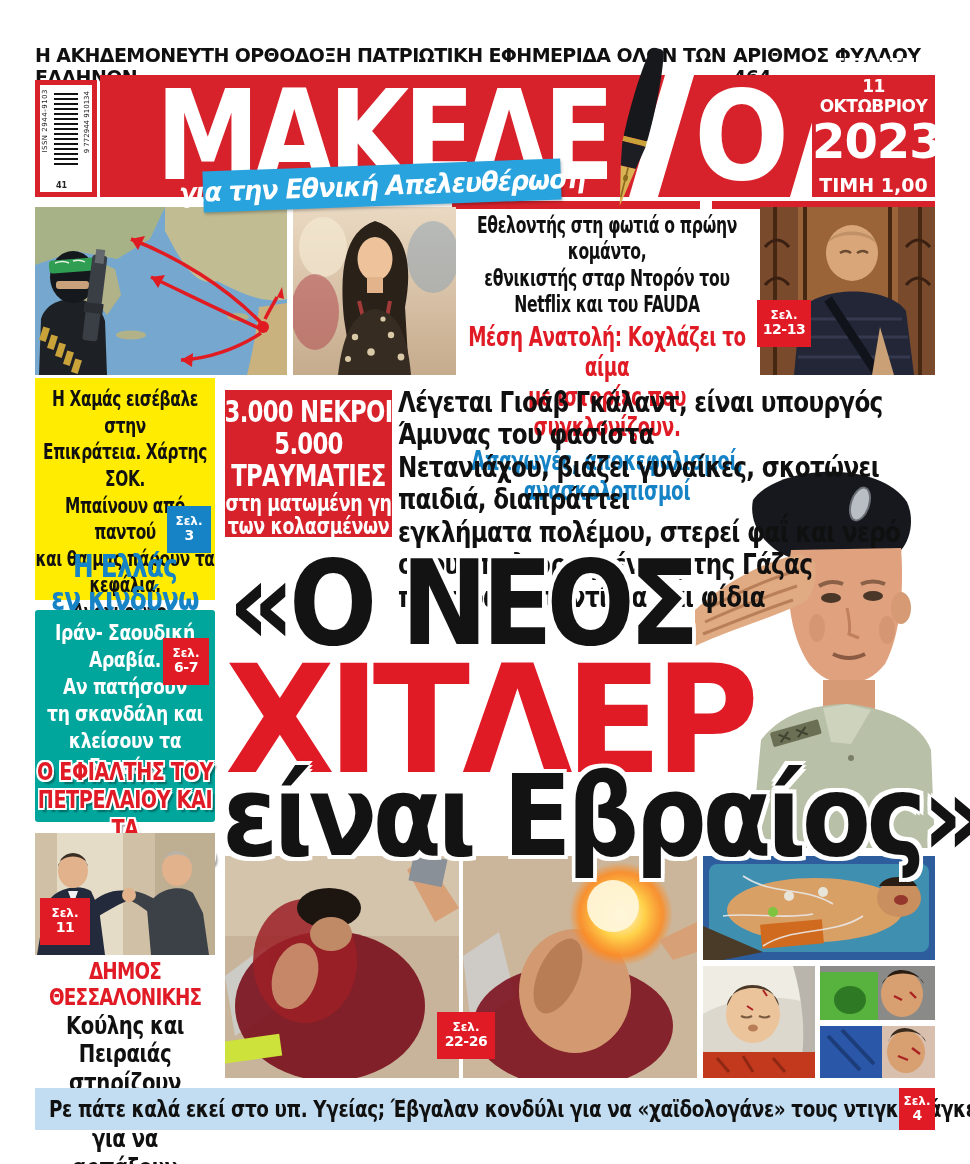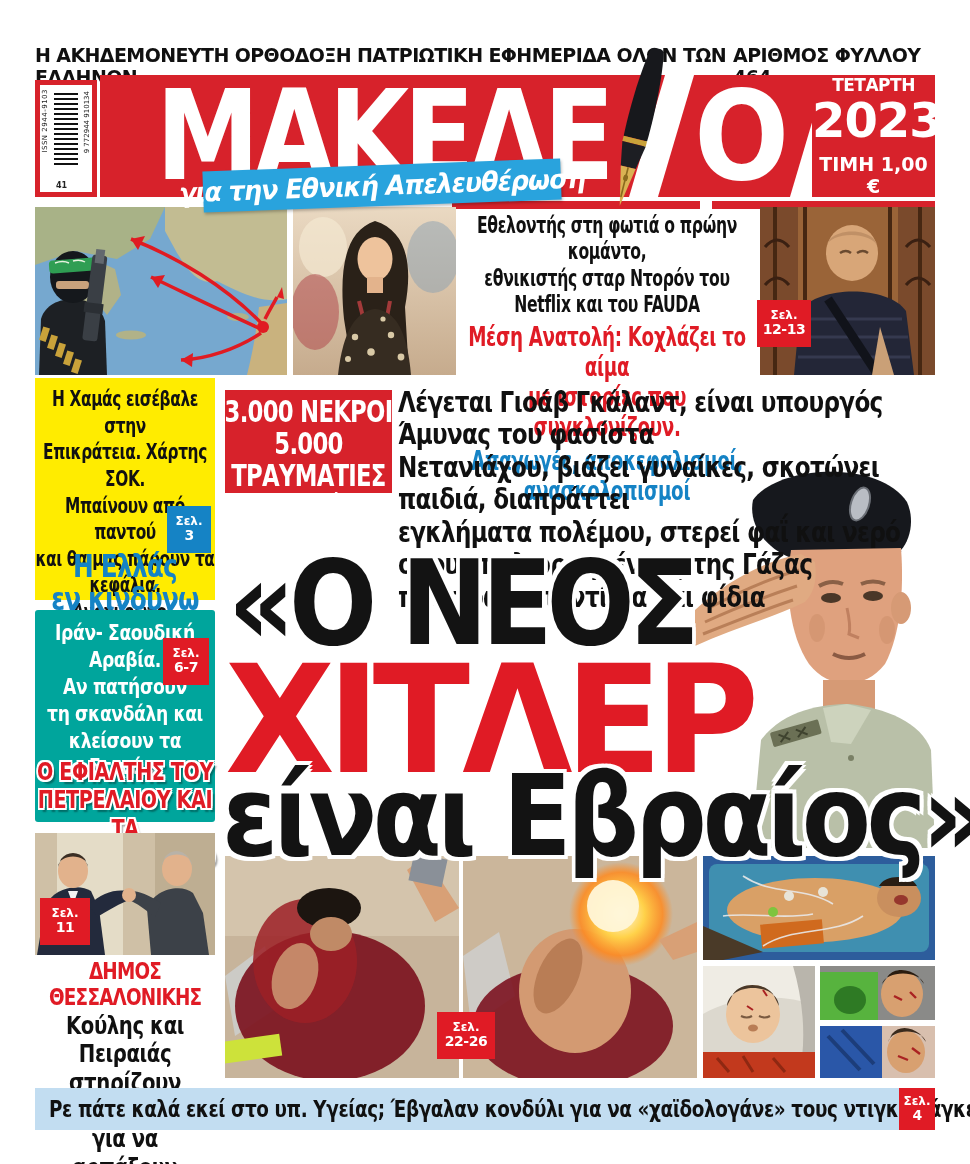--- a/index.html
+++ b/index.html
@@ -57,21 +57,21 @@
   .tealbox{left:35px;top:610px;width:180px;height:212px;background:#00a59c;border-radius:3px;}
   .tbx-white{position:absolute;left:-25px;top:10px;width:230px;text-align:center;color:#fff;
              font-size:21.5px;font-weight:bold;line-height:1.25;letter-spacing:-0.5px;transform:scaleX(0.8);transform-origin:50% 0;}
   .tbx-red{position:absolute;left:-25px;top:148px;width:230px;text-align:center;color:#e01b25;
            font-size:24px;font-weight:bold;line-height:1.18;letter-spacing:-0.5px;transform:scaleX(0.8);transform-origin:50% 0;
            text-shadow:-2px 0 0 #fff,2px 0 0 #fff,0 -2px 0 #fff,0 2px 0 #fff,-2px -2px 0 #fff,2px 2px 0 #fff,2px -2px 0 #fff,-2px 2px 0 #fff,4px 4px 2px rgba(0,0,0,.35);}
   .thess-text{left:30px;top:958px;width:190px;text-align:center;}
   .thess-kicker{font-size:23px;font-weight:bold;color:#e01b25;letter-spacing:-1px;transform:scaleX(0.8);transform-origin:50% 0;}
   .thess-lines{font-size:24px;font-weight:bold;color:#101010;line-height:1.18;letter-spacing:-0.5px;transform:scaleX(0.82);transform-origin:50% 0;margin-top:2px;}
   
-  .casualty{left:225px;top:390px;width:167px;height:103px;background:#d7222b;z-index:2;text-align:center;}
+  .casualty{left:225px;top:390px;width:167px;height:147px;background:#d7222b;z-index:2;text-align:center;}
   .cas-big{position:absolute;left:-30px;top:6px;width:227px;color:#fff;font-size:30px;font-weight:bold;line-height:1.07;
            letter-spacing:-1px;transform:scaleX(0.76);transform-origin:50% 0;}
   .cas-small{position:absolute;left:-30px;top:102px;width:227px;color:#fff;font-size:23px;font-weight:bold;line-height:1.0;
            letter-spacing:-0.5px;transform:scaleX(0.76);transform-origin:50% 0;}
   .intro{left:398px;top:386px;width:645px;font-size:27.5px;font-weight:bold;color:#101010;line-height:1.18;
          letter-spacing:-0.8px;transform:scaleX(0.84);transform-origin:0 0;z-index:3;}
   .hl{z-index:3;font-weight:bold;line-height:0.8;white-space:nowrap;
       text-shadow:-4px 0 0 #fff,4px 0 0 #fff,0 -4px 0 #fff,0 4px 0 #fff,-4px -4px 0 #fff,4px 4px 0 #fff,4px -4px 0 #fff,-4px 4px 0 #fff;}
   .hl1{left:228px;top:556px;font-size:118px;color:#131313;letter-spacing:-7px;transform:scaleX(0.88);transform-origin:0 0;}
   .hl2{left:225px;top:660px;font-size:150px;color:#e01b25;letter-spacing:-8px;transform:scaleX(0.95);transform-origin:0 0;}
@@ -112,20 +112,21 @@
     <path d="M14,2 C10,20 8,55 9,85 L31,85 C32,55 30,20 26,2 C22,-2 18,-2 14,2 Z" fill="#17181c"></path>
     <rect x="9" y="85" width="22" height="5" fill="#c9a23a"></rect>
     <path d="M9,90 L31,90 L27,112 L13,112 Z" fill="#1d1e23"></path>
     <path d="M13,112 L27,112 L21,148 Z" fill="#d9b253"></path>
     <path d="M20,112 L20,140" stroke="#8a6a1e" stroke-width="1.5"></path>
     <ellipse cx="20" cy="122" rx="2.2" ry="3" fill="#8a6a1e"></ellipse>
   </svg>
 
   <div class="abs mast-red datebox">
     <div class="d1">ΤΕΤΑΡΤΗ</div>
+    <div class="d1">11 ΟΚΤΩΒΡΙΟΥ</div>
     <div class="d3">2023</div>
     <div class="hr"></div>
     <div class="pr">ΤΙΜΗ 1,00 €</div>
   </div>
 
   <div class="abs redbar" style="left:452px;width:248px;"></div>
   <div class="abs redbar" style="left:712px;width:223px;"></div>
 
   <div class="abs banner">
     <span>για την Εθνική Απελευθέρωση</span>

